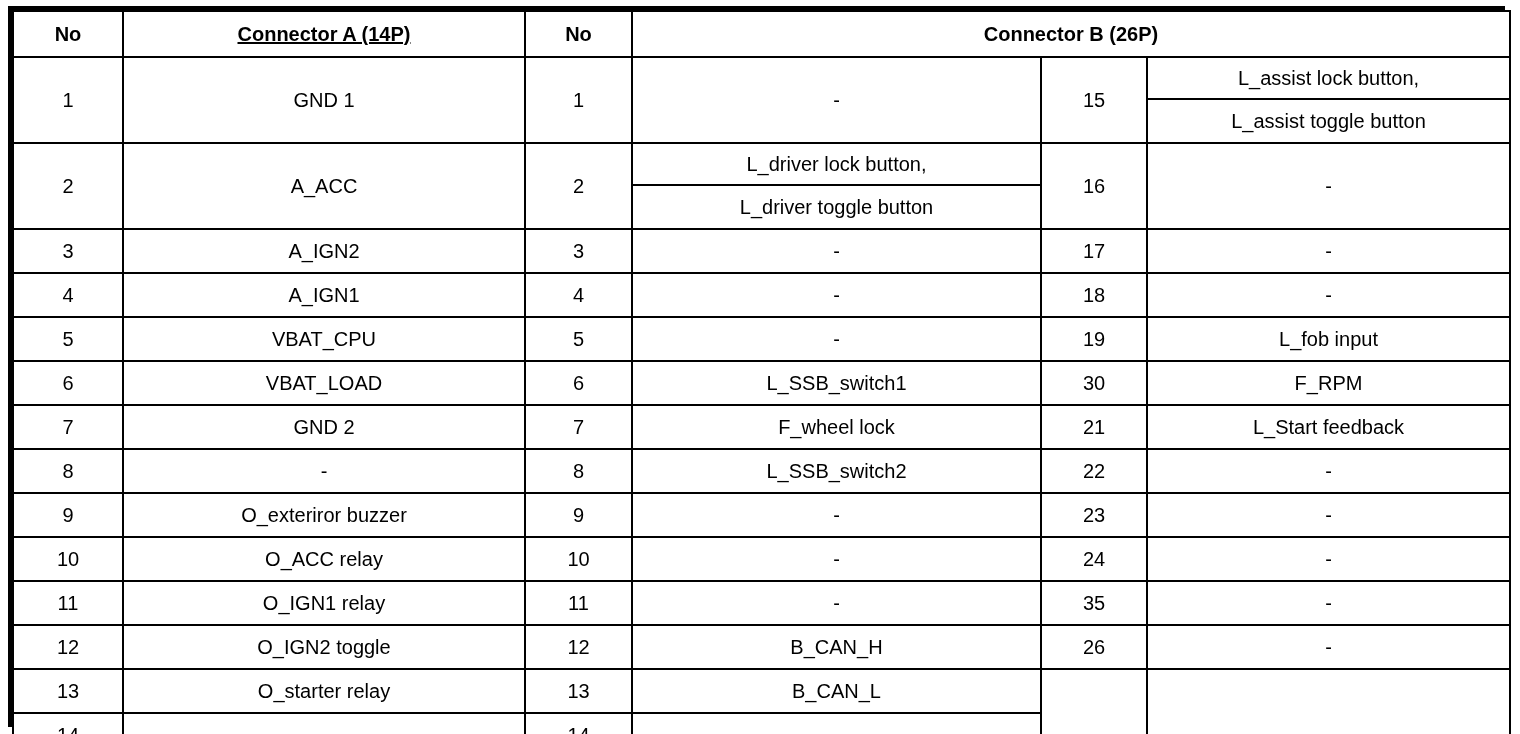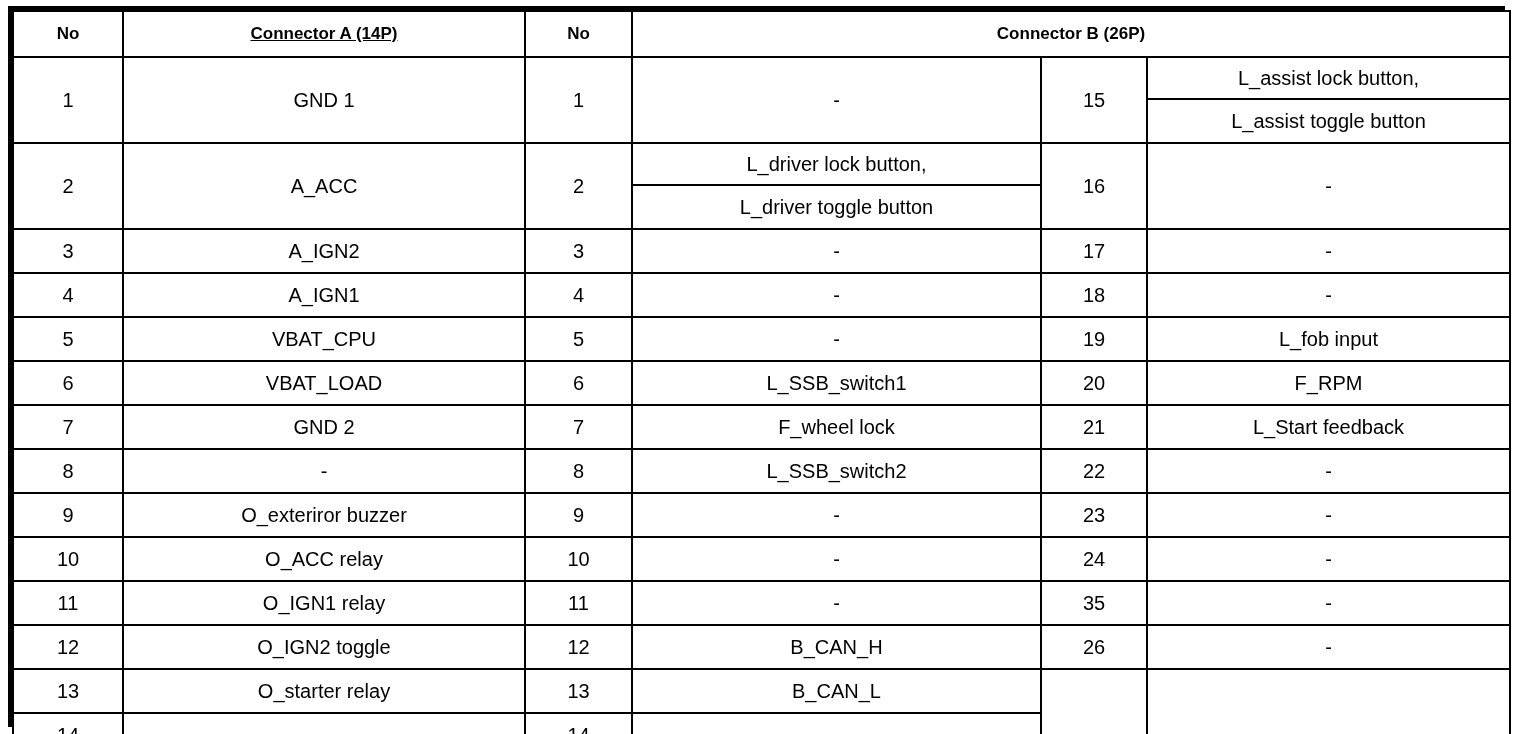--- a/index.html
+++ b/index.html
@@ -47,21 +47,21 @@
   col.c-noA   { width: 110px; }
   col.c-valA  { width: 402px; }
   col.c-noB1  { width: 107px; }
   col.c-valB1 { width: 409px; }
   col.c-noB2  { width: 106px; }
   col.c-valB2 { width: 363px; }
 
   
   tr.head-row td {
     font-weight: bold;
-    font-size: 17px;
+    font-size: 20px;
     height: 44px;
   }
   td.head-left {
     text-align: left;
     padding-left: 8px;
     text-decoration: underline;
   }
 
   
   tr.tall td { height: 84px; }
@@ -157,21 +157,21 @@
         <td>-</td>
         <td>19</td>
         <td>L_fob input</td>
       </tr>
 
       <tr class="norm">
         <td>6</td>
         <td>VBAT_LOAD</td>
         <td>6</td>
         <td>L_SSB_switch1</td>
-        <td>20</td>
+        <td>30</td>
         <td>F_RPM</td>
       </tr>
 
       <tr class="norm">
         <td>7</td>
         <td>GND 2</td>
         <td>7</td>
         <td>F_wheel lock</td>
         <td>21</td>
         <td>L_Start feedback</td>

